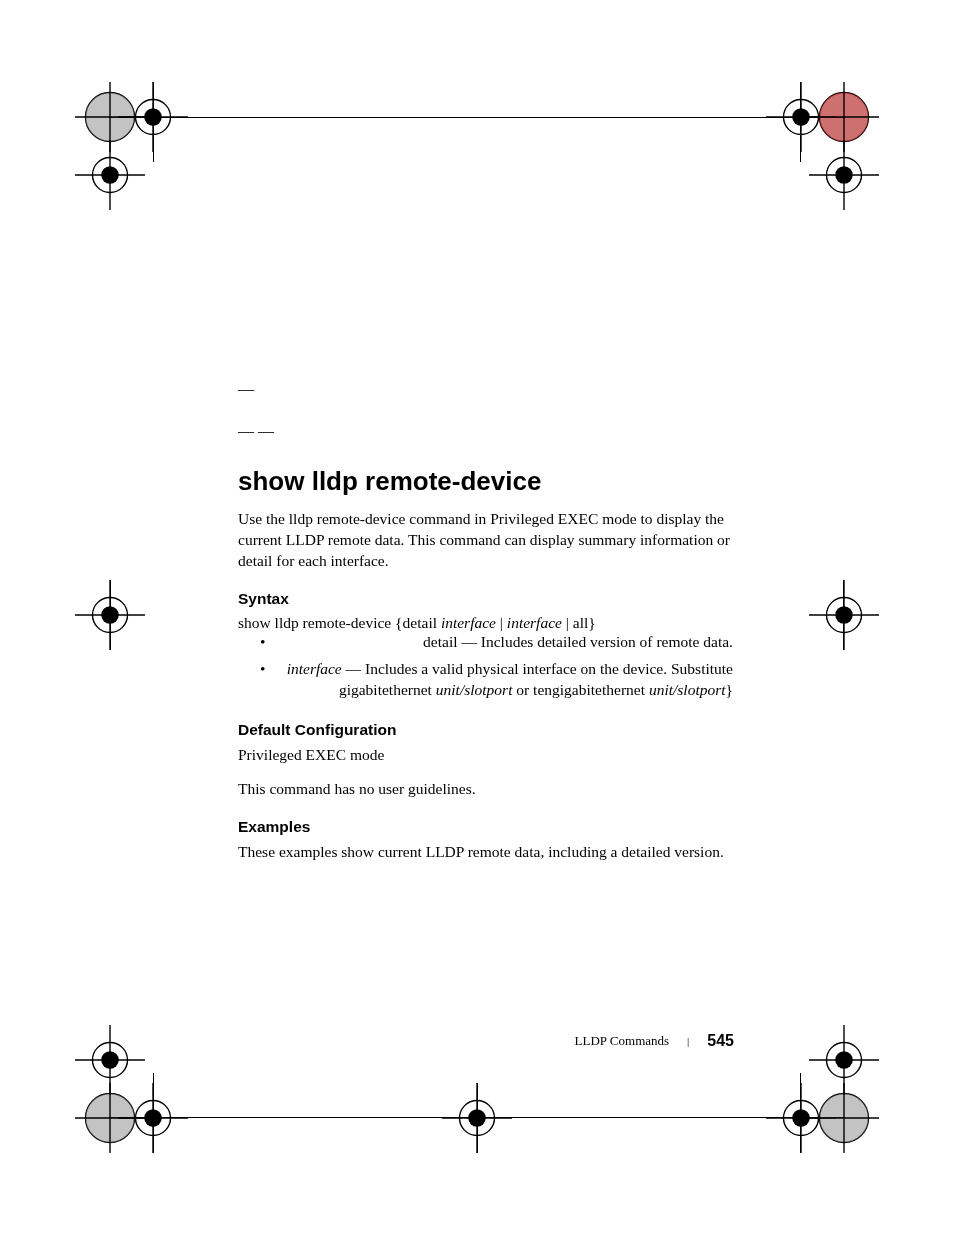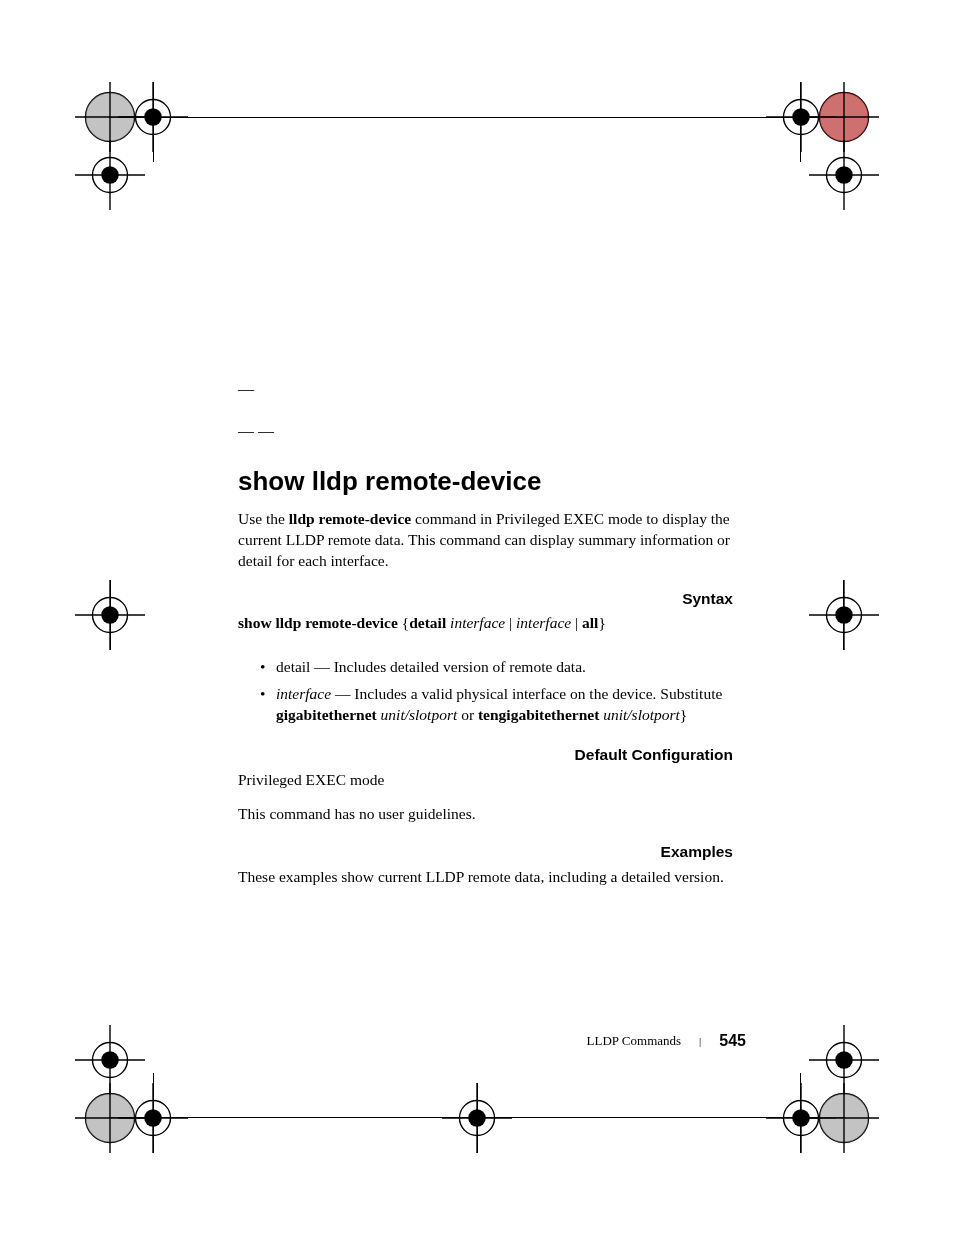--- a/index.html
+++ b/index.html
@@ -40,54 +40,54 @@
       color: #000;
       margin-bottom: 14px;
     }
     .h2 {
       font-family: 'Helvetica Neue', Arial, sans-serif;
       font-weight: bold;
       font-size: 15.5px;
       color: #000;
       margin-top: 18px;
       margin-bottom: 6px;
-      text-align: right;
     }
     .syntax-line {
       font-size: 15.5px;
-      margin-bottom: 25px;
+      margin-bottom: 0;
     }
     .bold {
-      font-weight: bold;
+      font-weight: normal;
     }
     .italic {
       font-style: italic;
     }
     ul {
       list-style: none;
       margin-left: 22px;
       margin-bottom: 20px;
+      text-align: right;
     }
     ul li {
       font-size: 15.5px;
       line-height: 1.35;
       margin-bottom: 6px;
       position: relative;
       padding-left: 16px;
     }
     ul li::before {
       content: "•";
       position: absolute;
       left: 0;
       top: 0;
     }
     .footer {
       position: absolute;
       bottom: 185px;
-      right: 208px;
+      right: 220px;
       font-size: 13px;
       display: flex;
       align-items: center;
       gap: 18px;
     }
     .footer-text {
       font-family: Georgia, serif;
       font-size: 13px;
     }
     .footer-divider {

